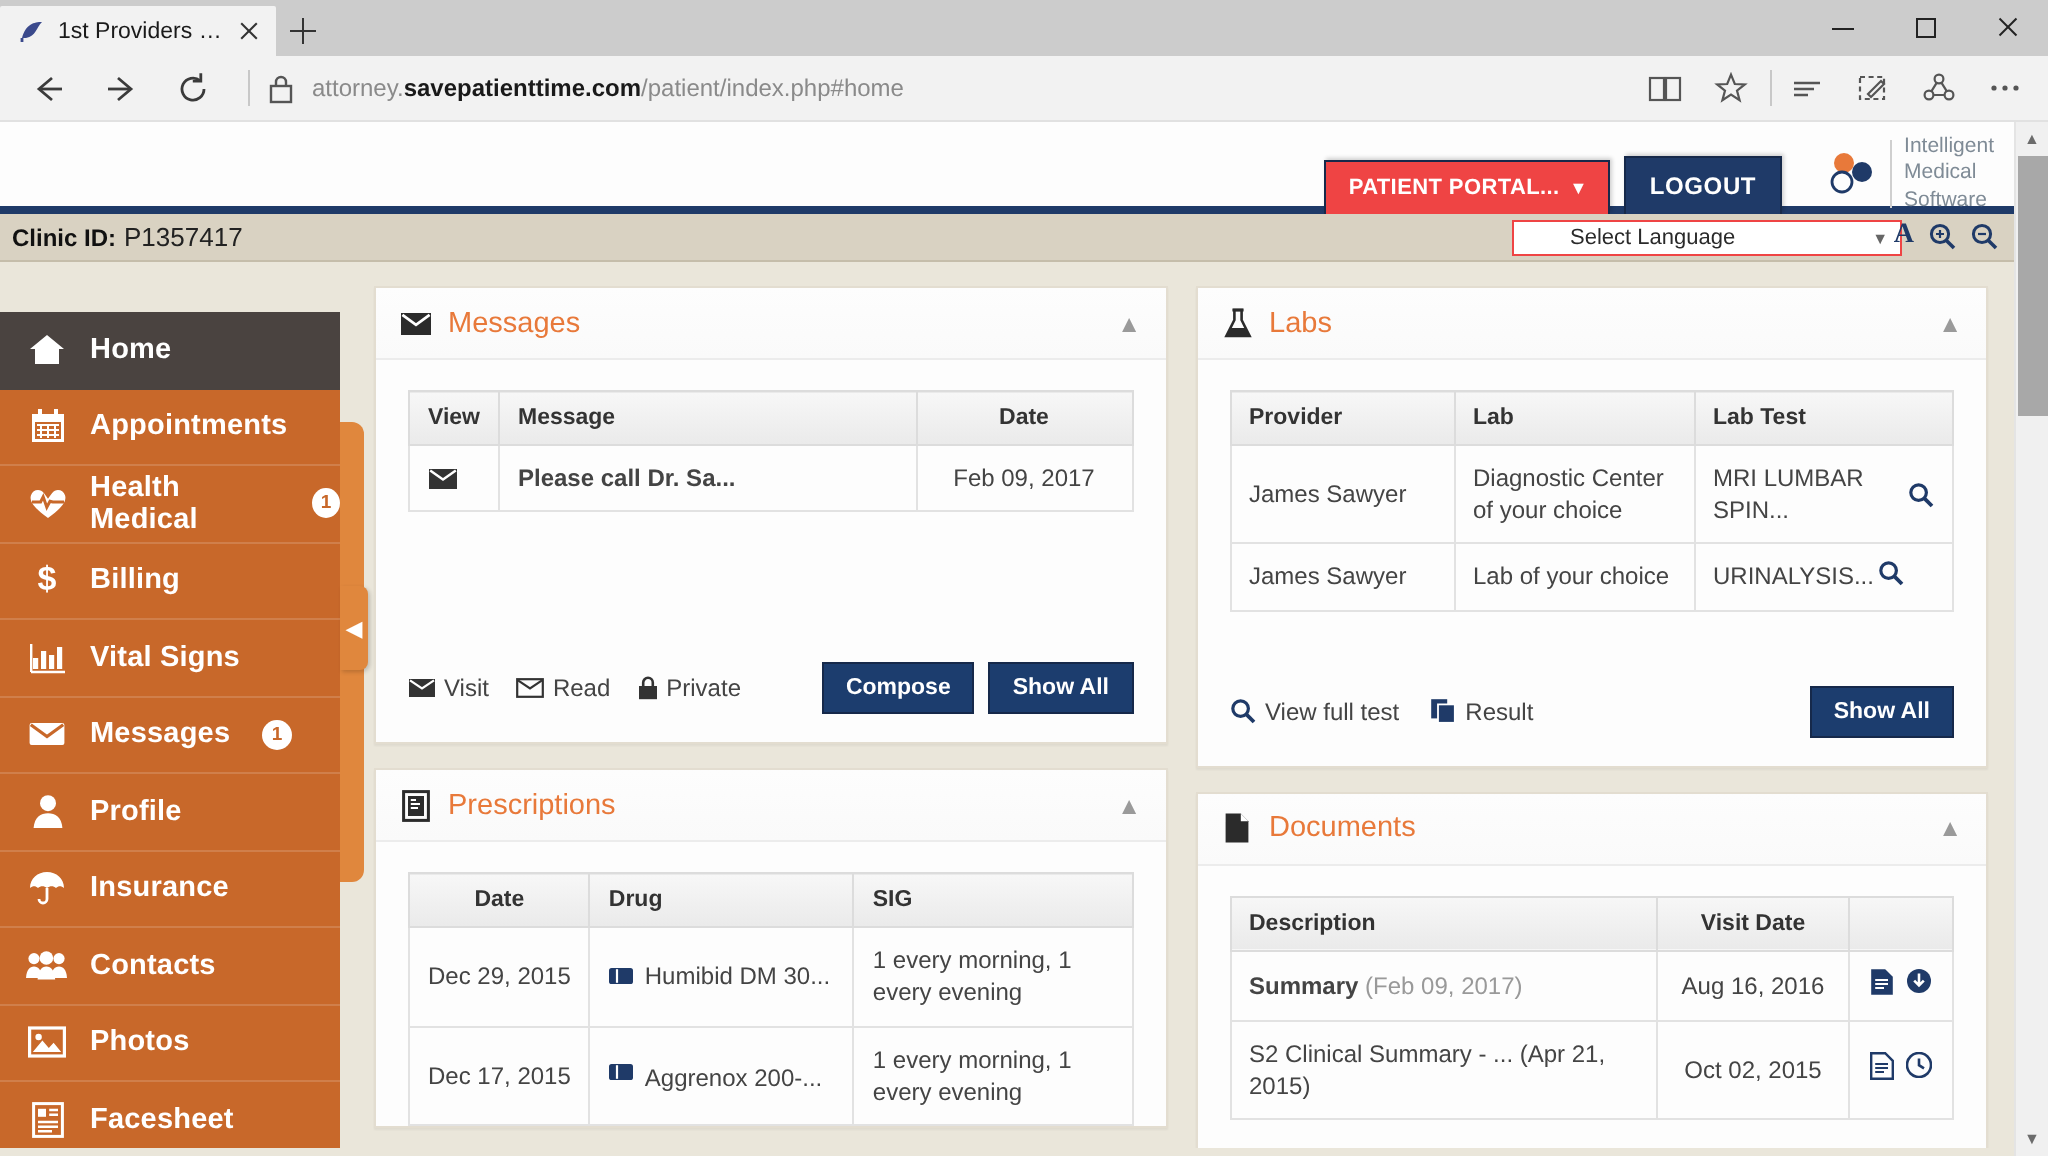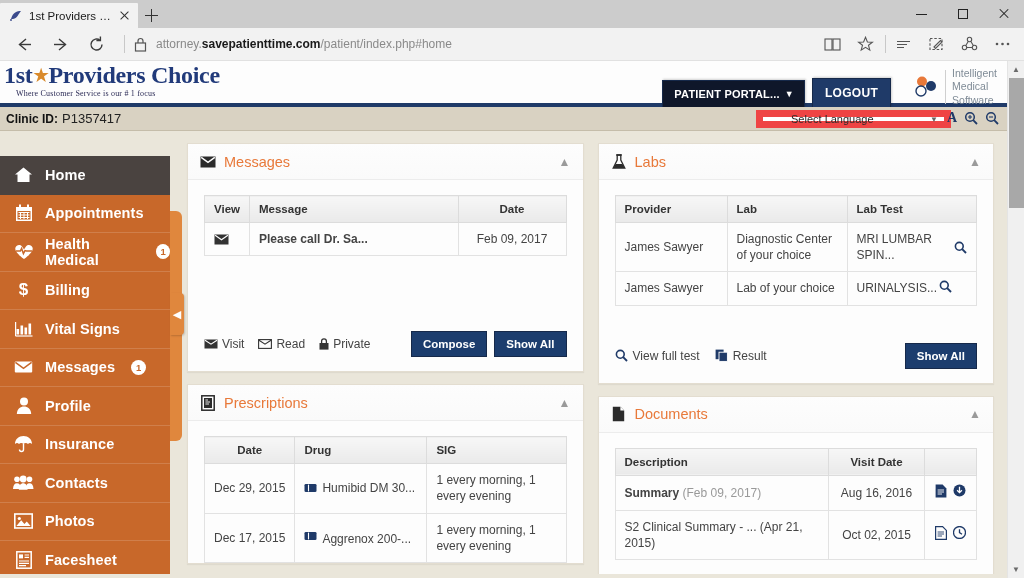--- a/index.html
+++ b/index.html
@@ -78,21 +78,21 @@
     border-bottom: 4px solid #1f3a68; position:relative;
   }
   .logo { padding: 2px 0 0 4px; }
   .logo-main { font-family:"Liberation Serif", serif; font-size: 24px; font-weight:700; color:#213a7a; line-height:1.05; letter-spacing:-0.3px; display:flex; align-items:center;}
   .logo-star { color:#d98a2b; font-size:17px; margin: 0 0px 0 1px; }
   .logo-tag { font-family:"Liberation Serif", serif; font-size: 8px; color:#2a2a55; letter-spacing: 0.2px; padding-left: 12px; margin-top:1px;}
 
   .hdr-right { position:absolute; right:0; top:0; height: 46px; display:flex; align-items:flex-end; }
   .portal-btns { display:flex; align-items:flex-end; gap: 7px; padding-bottom: 0px; }
   .btn-portal {
-    background:#0f172a; color:#fff; font-size: 11px; font-weight:700; letter-spacing:0.2px;
+    background:#ef4444; color:#fff; font-size: 11px; font-weight:700; letter-spacing:0.2px;
     padding: 7px 10px 7px 11px; display:flex; align-items:center; gap:5px;
     border: 1px solid #16294a; border-bottom:none;
     box-shadow: 1px -1px 2px rgba(0,0,0,.18);
   }
   .btn-logout {
     background:#1f3a68; color:#fff; font-size: 12px; font-weight:700; letter-spacing:0.3px;
     padding: 7px 12px; border:1px solid #16294a; border-bottom:none;
     box-shadow: 1px -1px 2px rgba(0,0,0,.18);
   }
   .ims { display:flex; align-items:center; gap:6px; padding: 4px 10px 0 14px; margin-left:8px;}
@@ -101,21 +101,21 @@
   .ims-txt { font-size: 10.5px; color:#7f8b96; line-height: 1.28; }
 
   .clinicbar {
     height: 24px; background: #d9d2c2; display:flex; align-items:center;
     padding-left: 6px; position:relative; border-bottom:1px solid #c5bdaa;
   }
   .clinic-label { font-size: 12px; color:#111; font-weight:700; }
   .clinic-val { font-size: 13px; color:#222; margin-left:4px; font-family:"Liberation Sans",sans-serif;}
   .lang-wrap { position:absolute; right: 56px; top: 3px; display:flex; align-items:center;}
   .lang-sel {
-    width: 195px; height: 18px; background:#fff; border:7px solid #ef4444;
+    width: 195px; height: 18px; background:#fff; border:1px solid #ef4444;
     font-size: 11px; color:#2a2a2a; display:flex; align-items:center; justify-content:space-between;
     padding: 0 6px 0 28px;
   }
   .zoomicons { position:absolute; right: 8px; top: 3px; display:flex; align-items:center; gap:7px; color:#1f3a68;}
 
   
   .body-row { display:flex; height: 443px; position:relative;}
   .sidebar { width: 170px; flex:0 0 170px; background:#c8682a; position:relative; z-index:5;margin-top:25px;}
   .nav-item {
     height: 38.5px; display:flex; align-items:center; gap: 11px; padding-left: 13px;
@@ -295,28 +295,20 @@
 
     <div class="pagescroll">
       <div class="ps-arrow">▲</div>
       <div class="ps-thumb"></div>
       <div class="ps-arrow" style="position:absolute;bottom:0;left:0;width:16px;">▼</div>
     </div>
 
     <div class="site">
 
       <div class="site-header">
-        <div class="logo">
-          <div class="logo-main">
-            <span>1st</span>
-              <span class="logo-star">★</span>
-              <span>Providers Choice</span>
-          </div>
-          <div class="logo-tag">Where Customer Service is our # 1 focus</div>
-        </div>
 
         <div class="hdr-right">
           <div class="portal-btns">
             <div class="btn-portal">
               <span>PATIENT PORTAL...</span>
               <span style="font-size:9px;">▼</span>
             </div>
             <div class="btn-logout">LOGOUT</div>
           </div>
           <div class="ims">

